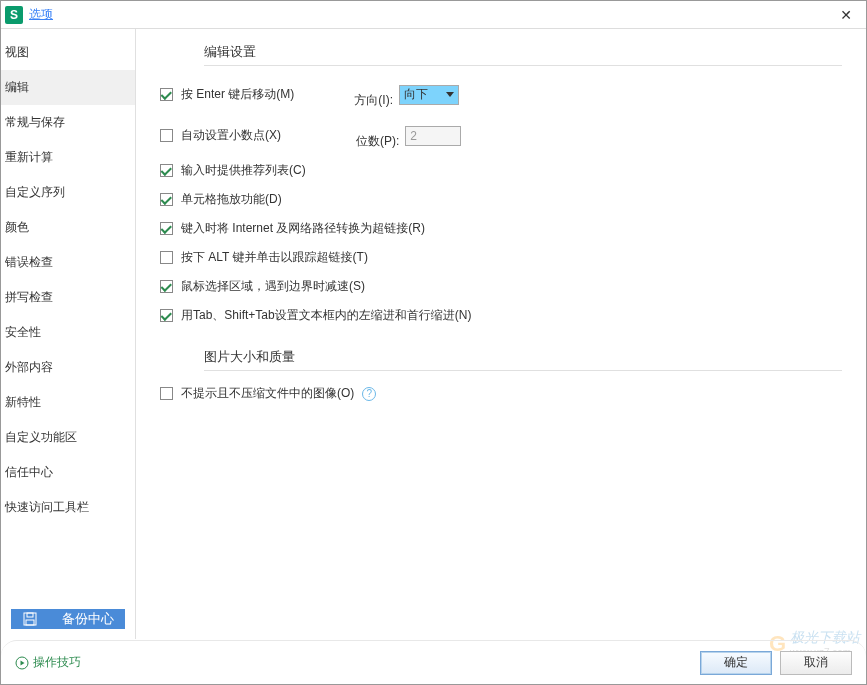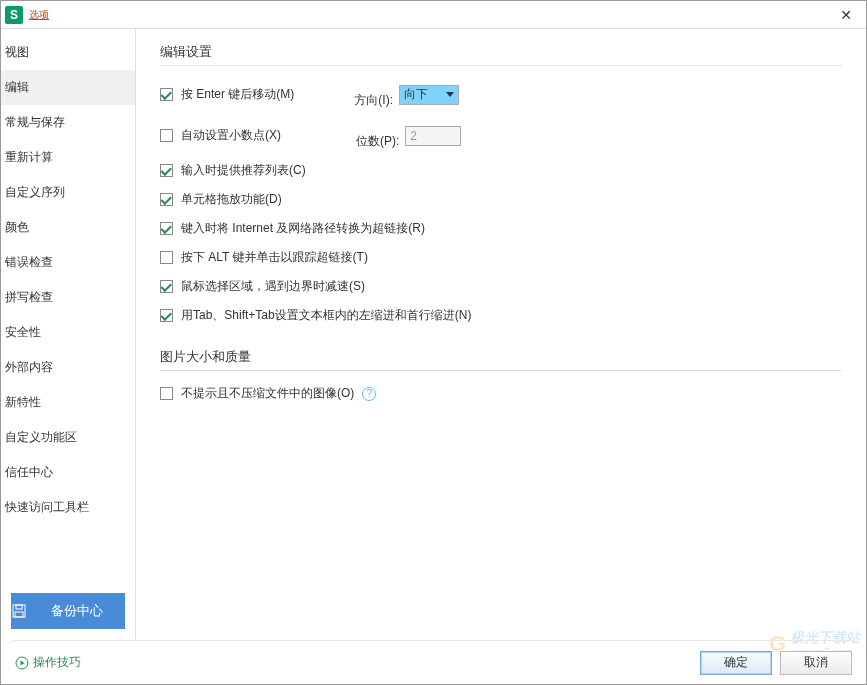--- a/index.html
+++ b/index.html
@@ -29,22 +29,22 @@
       display: flex;
       align-items: center;
       justify-content: center;
       color: #fff;
       font-weight: bold;
       font-size: 12px;
       margin-right: 6px;
     }
     .titlebar .title {
       flex: 1;
-      color: #c2410c;
-      font-size: 10px;
+      color: #3b82f6;
+      font-size: 12px;
       text-decoration: underline;
     }
     .titlebar .close {
       width: 32px;
       height: 28px;
       display: flex;
       align-items: center;
       justify-content: center;
       font-size: 14px;
       color: #333;
@@ -73,39 +73,40 @@
     .sidebar-item.active {
       background: #f0f0f0;
       color: #333;
     }
     .backup-btn {
       margin: 10px;
       background: #4a8bd8;
       color: #fff;
       display: flex;
       align-items: center;
-      justify-content: flex-start;
-      height: 36px;
+      justify-content: center;
+      height: 20px;
       cursor: pointer;
       gap: 24px;
       font-size: 13px;
     }
     .backup-btn svg { width: 16px; height: 16px; }
     .content {
       flex: 1;
       padding: 14px 24px;
       overflow: auto;
       color: #333;
     }
     .section-title {
       font-size: 13px;
       margin-bottom: 14px;
       padding-bottom: 4px;
       border-bottom: 1px solid #e0e0e0;
       color: #333;
+      margin-left: 44px;
     }
     .opt-row {
       display: flex;
       align-items: center;
       margin-bottom: 12px;
       font-size: 12px;
     }
     .opt-row.indent { margin-left: 24px; }
     .chk {
       width: 13px;

